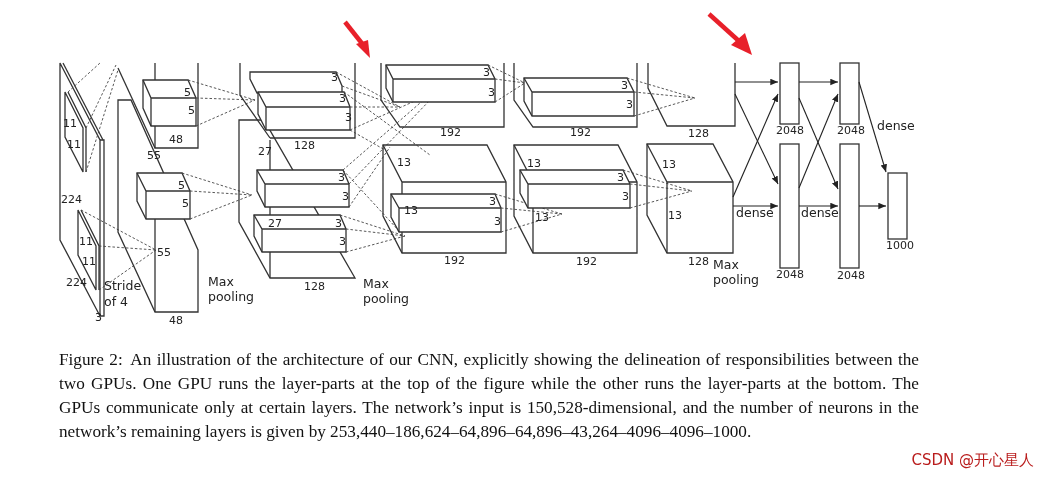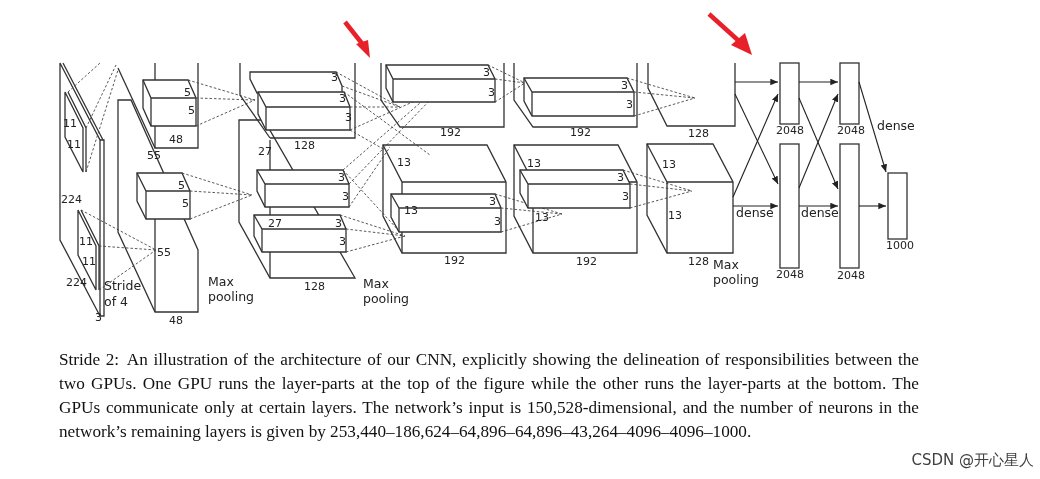--- a/index.html
+++ b/index.html
@@ -12,21 +12,21 @@
   #figure text { font-family: "DejaVu Sans", sans-serif; font-size: 11px; fill: #222; }
   #figure text.big { font-size: 12.5px; }
   .caption {
     position: absolute; left: 59px; top: 348px; width: 860px;
     font-family: "Liberation Serif", "DejaVu Serif", serif;
     font-size: 17.2px; line-height: 24px; color: #111; text-align: justify;
   }
   .caption .lab { margin-right: 3px; }
   .watermark {
     position: absolute; right: 6px; top: 451px;
-    font-family: "DejaVu Sans", sans-serif; font-size: 15px; color: #404040;
+    font-family: "DejaVu Sans", sans-serif; font-size: 15px; color: #b91c1c;
   }
 </style>
 </head>
 <body>
 
 <svg id="figure" viewBox="0 0 1040 340">
   <defs>
     <marker id="ah" markerWidth="8" markerHeight="8" refX="7" refY="3" orient="auto">
       <path d="M0,0 L7,3 L0,6 z" fill="#222"></path>
     </marker>
@@ -197,17 +197,17 @@
     <path class="arr" d="M799,82 L838,82"></path>
     <path class="arr" d="M799,98 L838,189"></path>
     <path class="arr" d="M799,188 L838,94"></path>
     <path class="arr" d="M799,206 L838,206"></path>
     <path class="arr" d="M859,82 L886,172"></path>
     <path class="arr" d="M859,206 L886,206"></path>
   </g>
 </svg>
 
 <div class="caption">
-  <span class="lab">Stride 2:</span>
+  <span class="lab">Figure 2:</span>
   <span>An illustration of the architecture of our CNN, explicitly showing the delineation of responsibilities between the two GPUs. One GPU runs the layer-parts at the top of the figure while the other runs the layer-parts at the bottom. The GPUs communicate only at certain layers. The network’s input is 150,528-dimensional, and the number of neurons in the network’s remaining layers is given by 253,440–186,624–64,896–64,896–43,264–4096–4096–1000.</span>
 </div>
 
 <div class="watermark">CSDN @开心星人</div>
 
 </body></html>

